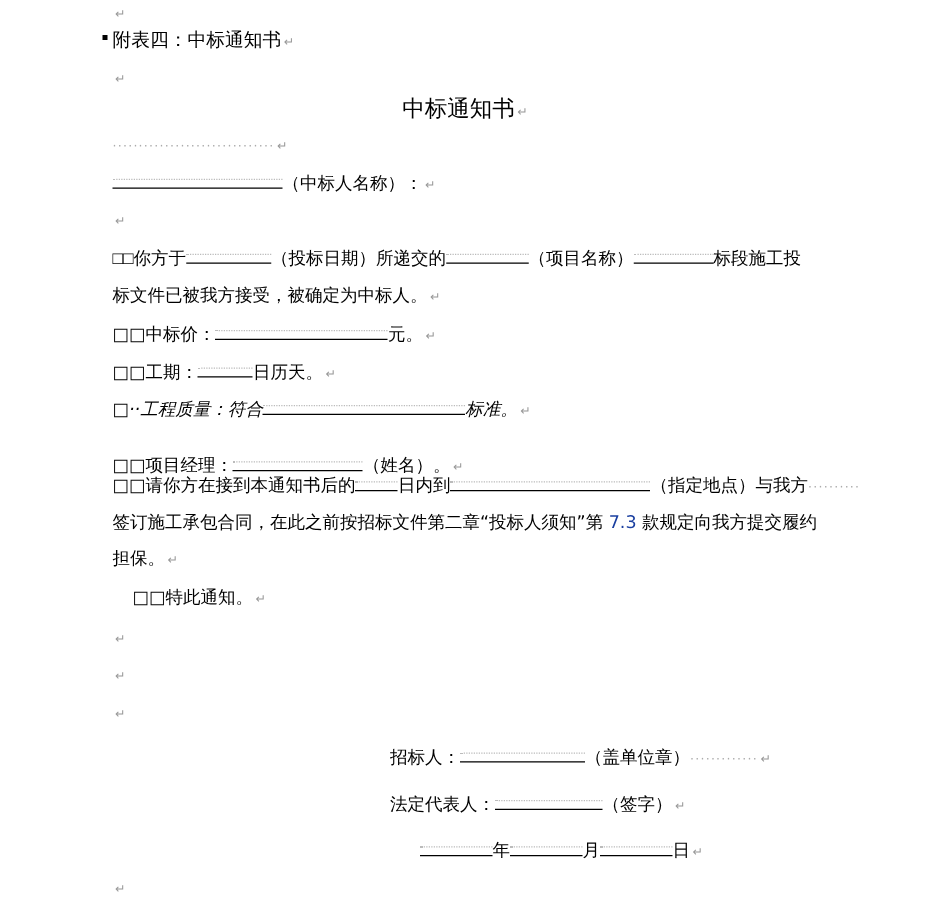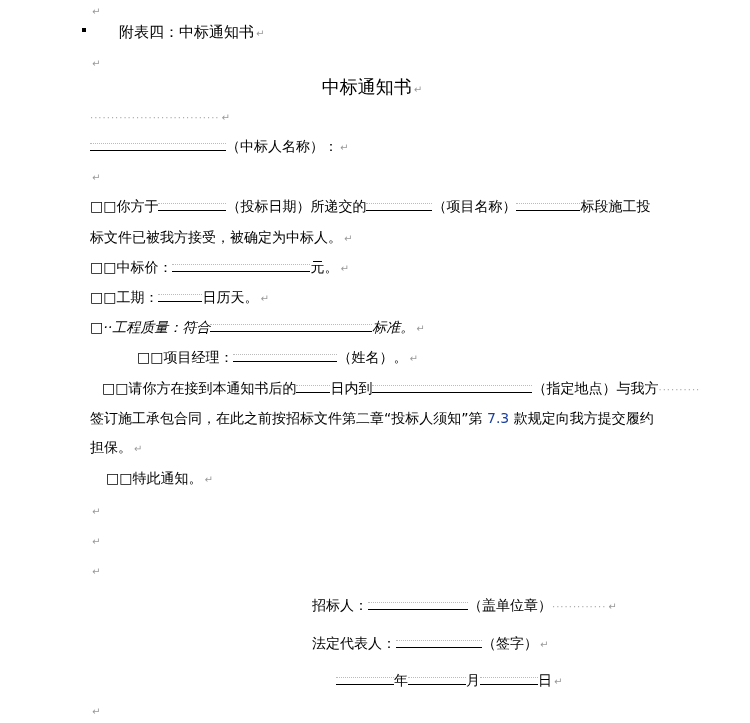--- a/index.html
+++ b/index.html
@@ -4,21 +4,21 @@
 <style>
   html, body { margin:0; padding:0; background:#ffffff; }
   body { width:750px; height:723px; position:relative; overflow:hidden;
          font-family: "DejaVu Sans", "Liberation Sans", sans-serif; color:#000; font-size:14px; }
   .line { position:absolute; left:90px; white-space:nowrap; height:20px; line-height:20px; }
   .pm { color:#999; font-size:10px; margin-left:2px; }
   .dots { color:#aaa; letter-spacing:1px; font-size:10px; }
   .blank { display:inline-block; border-bottom:1px solid #000; height:14px; vertical-align:baseline; position:relative; }
   .blank::before { content:""; position:absolute; left:0; right:0; top:7px; border-top:1px dotted #bbb; }
   .bullet { position:absolute; left:82px; top:28px; width:4px; height:4px; background:#000; }
-  .h1 { font-size:15px;margin-left:29px; }
+  .h1 { font-size:15px; }
   .title { position:absolute; left:0; width:714px; top:75px; text-align:center; font-size:18px; padding-left:30px; box-sizing:border-box; }
   .sq { letter-spacing:0; }
   .num { color:#1a3fa0; }
 </style>
 </head>
 <body>
 
 <div class="bullet"></div>
 
 <div class="line" style="top:0px;"><span class="pm">↵</span></div>
@@ -36,44 +36,44 @@
 <div class="line" style="top:106px;">
   <span class="dots">·······························</span><span class="pm">↵</span>
 </div>
 
 <div class="line" style="top:136px;">
   <span class="blank" style="width:136px;"></span><span>（中标人名称）：</span><span class="pm">↵</span>
 </div>
 
 <div class="line" style="top:166px;"><span class="pm">↵</span></div>
 
-<div class="line" style="top:196px;">
+<div class="line" style="top:196px;font-family:Liberation Mono, monospace;">
   <span class="sq">□□</span><span>你方于</span><span class="blank" style="width:68px;"></span><span>（投标日期）所递交的</span><span class="blank" style="width:66px;"></span><span>（项目名称）</span><span class="blank" style="width:64px;"></span><span>标段施工投</span>
 </div>
 <div class="line" style="top:227px;">
   <span>标文件已被我方接受，被确定为中标人。</span><span class="pm">↵</span>
 </div>
 
 <div class="line" style="top:257px;">
   <span class="sq">□□</span><span>中标价：</span><span class="blank" style="width:138px;"></span><span>元。</span><span class="pm">↵</span>
 </div>
 
 <div class="line" style="top:287px;">
   <span class="sq">□□</span><span>工期：</span><span class="blank" style="width:44px;"></span><span>日历天。</span><span class="pm">↵</span>
 </div>
 
 <div class="line" style="top:317px;font-style:italic;">
   <span class="sq">□··</span><span>工程质量：符合</span><span class="blank" style="width:162px;"></span><span>标准。</span><span class="pm">↵</span>
 </div>
 
-<div class="line" style="top:347px;margin-left:47px;">
+<div class="line" style="top:362px;">
   <span class="sq">□□</span><span>项目经理：</span><span class="blank" style="width:104px;"></span><span>（姓名）。</span><span class="pm">↵</span>
 </div>
 
-<div class="line" style="top:378px;margin-left:12px;">
+<div class="line" style="top:378px;">
   <span class="sq">□□</span><span>请你方在接到本通知书后的</span><span class="blank" style="width:34px;"></span><span>日内到</span><span class="blank" style="width:160px;"></span><span>（指定地点）与我方</span><span class="dots">··········</span>
 </div>
 <div class="line" style="top:408px;">
   <span>签订施工承包合同，在此之前按招标文件第二章“投标人须知”第 </span><span class="num">7.3</span><span> 款规定向我方提交履约</span>
 </div>
 <div class="line" style="top:438px;font-family:Liberation Serif, serif;">
   <span>担保。</span><span class="pm">↵</span>
 </div>
 
 <div class="line" style="top:468px;margin-left:16px;">

